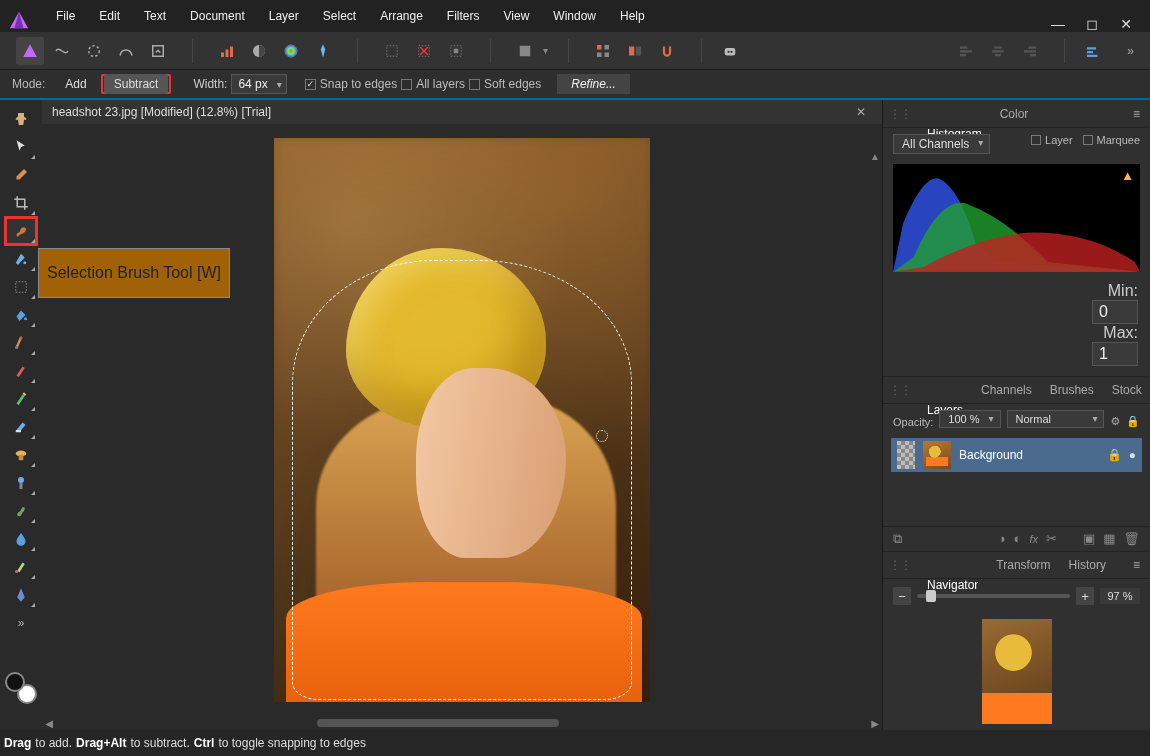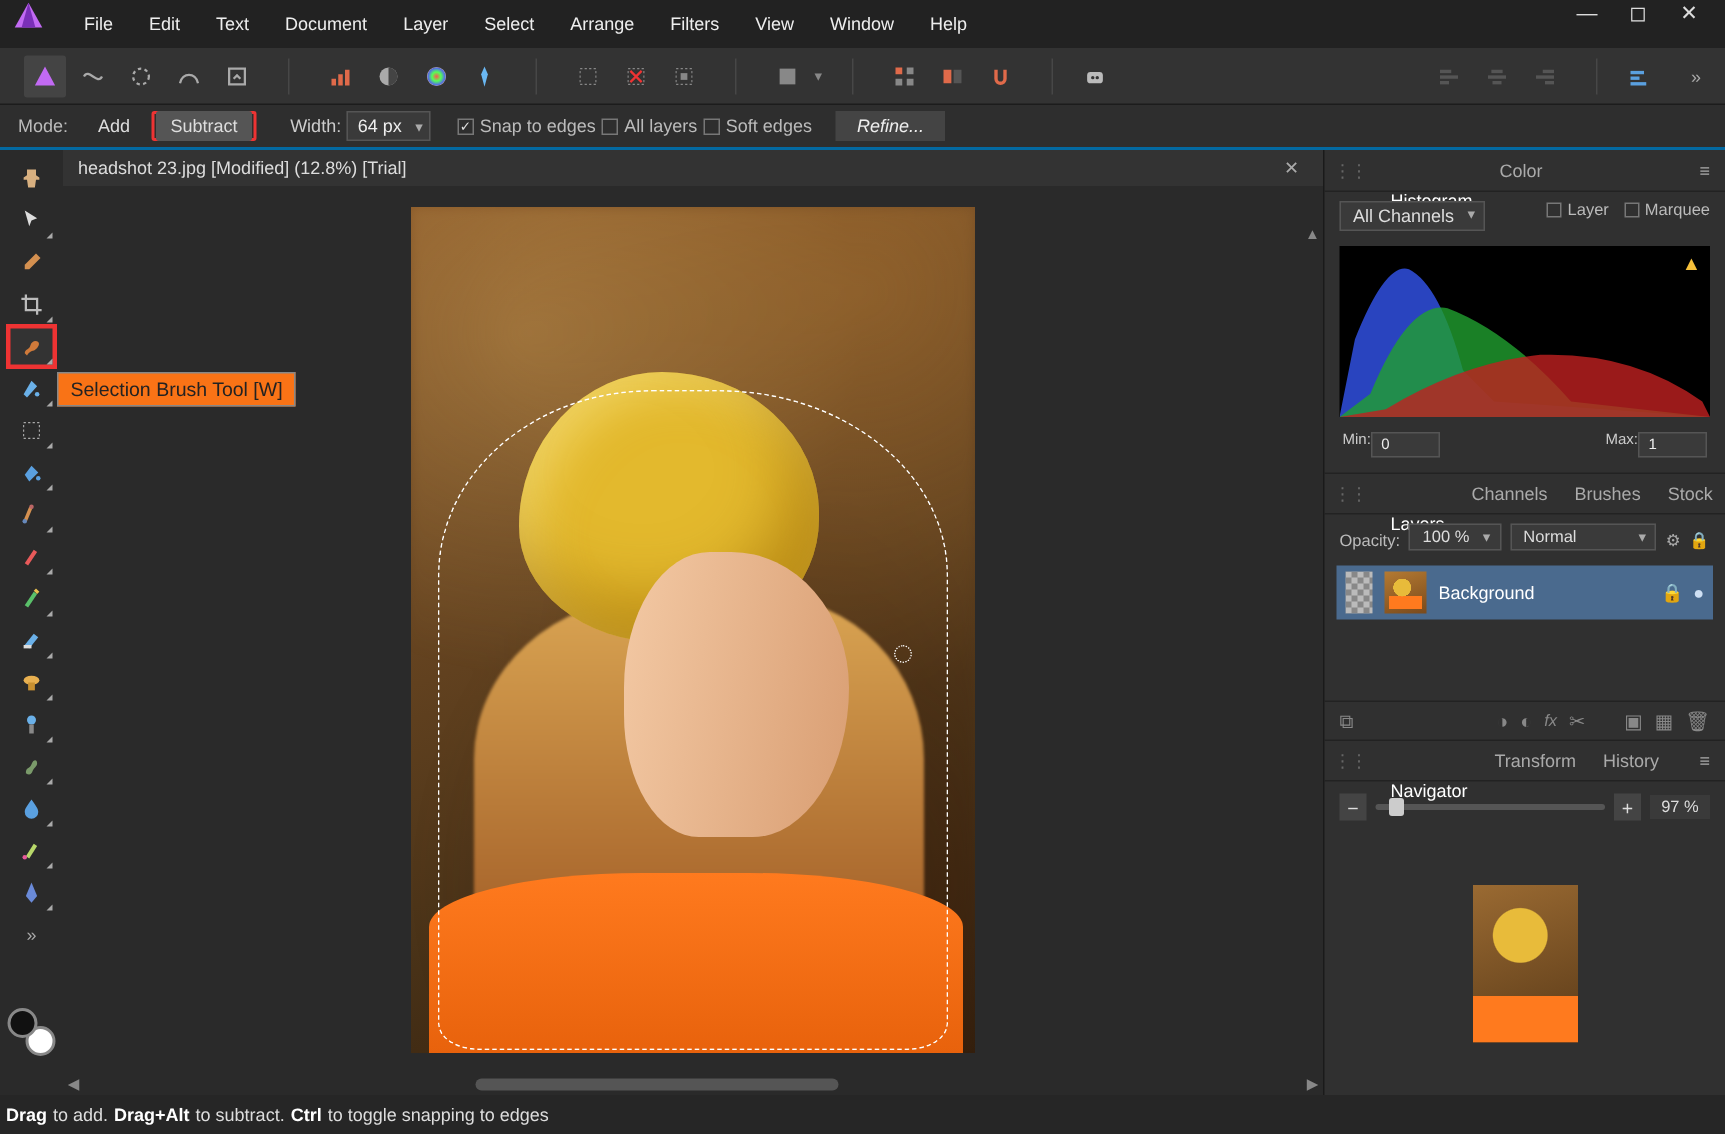--- a/index.html
+++ b/index.html
@@ -1,18 +1,18 @@
 <!DOCTYPE html>
 <html><head>
 <meta charset="utf-8">
 <style>
   * { box-sizing: border-box; margin: 0; padding: 0; font-family: "Segoe UI", Arial, sans-serif; }
   body { background:#2a2a2a; width:1150px; height:756px; overflow:hidden; color:#ccc; font-size:12px; position:relative; }
   
-  .menubar { height:32px; background:#222; display:flex; align-items:flex-start; padding:0 8px; }
+  .menubar { height:32px; background:#222; display:flex; align-items:flex-end; padding:0 8px; }
   .app-logo { width:22px; height:22px; margin-right:14px; display:flex; align-items:center; justify-content:center;}
   .app-logo svg { width:22px; height:22px; }
   .menu-item { padding:0 12px; height:32px; line-height:32px; color:#eee; cursor:default; }
   .win-controls { margin-left:auto; display:flex; gap:18px; padding-right:8px; color:#ddd; font-size:14px;}
   .win-btn { width:16px; text-align:center; }
   
   .ribbon { height:38px; background:#333; display:flex; align-items:center; padding:0 10px; gap:8px; border-bottom:1px solid #1c1c1c;}
   .ribbon-group { display:flex; align-items:center; gap:4px; padding:0 6px;}
   .ribbon-sep { width:1px; height:24px; background:#474747; margin:0 6px;}
   .ribbon-btn { width:28px; height:28px; display:flex; align-items:center; justify-content:center; border-radius:2px; color:#aaa;}
@@ -31,21 +31,21 @@
   .chk { display:flex; align-items:center; gap:4px; color:#bbb;}
   .chk .box { width:11px; height:11px; border:1px solid #777; display:inline-flex; align-items:center; justify-content:center; font-size:9px; color:#ddd;}
   .refine-btn { background:#444; padding:3px 14px; color:#eee; margin-left:12px;font-style:italic;}
   
   .workspace { position:absolute; top:100px; left:0; right:0; bottom:26px; display:flex; }
   
   .tool-strip { width:42px; background:#2a2a2a; display:flex; flex-direction:column; align-items:center; padding-top:6px; gap:2px; position:relative;}
   .tool { width:30px; height:26px; display:flex; align-items:center; justify-content:center; position:relative; color:#bbb;}
   .tool.sub::after { content:""; position:absolute; right:1px; bottom:1px; width:0; height:0; border-left:4px solid transparent; border-bottom:4px solid #aaa;}
   .tool.highlighted { outline:3px solid #e33; outline-offset:-1px; background:#333;}
-  .tool-tooltip { position:absolute; left:38px; top:148px; background:#f97316; color:#222; padding:3px 8px; font-size:13px; white-space:nowrap; border:1px solid #888; z-index:50;}
+  .tool-tooltip { position:absolute; left:38px; top:148px; background:#a16207; color:#222; padding:15px 8px; font-size:16px; white-space:nowrap; border:1px solid #888; z-index:50;}
   .swatches { margin-top:auto; margin-bottom:26px; position:relative; width:32px; height:32px;}
   .swatch-back { position:absolute; right:0; bottom:0; width:20px; height:20px; border-radius:50%; background:#fff; border:2px solid #888;}
   .swatch-front { position:absolute; left:0; top:0; width:20px; height:20px; border-radius:50%; background:#111; border:2px solid #888;}
   .tool-more { color:#aaa; font-size:12px; margin:6px 0;}
   
   .canvas-col { flex:1; background:#2a2a2a; display:flex; flex-direction:column; min-width:0;}
   .doc-tab { height:24px; background:#333; display:flex; align-items:center; padding:0 10px; color:#ddd; font-size:12px; justify-content:space-between;}
   .doc-close { color:#aaa; padding:0 6px;}
   .canvas-area { flex:1; background:#2a2a2a; display:flex; align-items:flex-start; justify-content:center; position:relative; overflow:hidden; padding-top:14px;}
   .photo { width:376px; height:564px; position:relative; background:linear-gradient(160deg,#8a5a2a 0%, #6b4722 35%, #4a3318 70%, #331f0d 100%); overflow:hidden;}
@@ -76,21 +76,21 @@
   .ptab.active { color:#fff;margin-top:40px;}
   .panel-menu { margin-left:auto; color:#aaa; padding:0 4px;}
   .channels-row { display:flex; align-items:flex-start; padding:6px 10px; gap:10px;}
   .dropdown { background:#3a3a3a; border:1px solid #555; padding:2px 20px 2px 8px; position:relative; color:#ddd;}
   .dropdown::after{content:"▾"; position:absolute; right:6px; top:2px; font-size:10px; color:#aaa;}
   .chkline { display:flex; align-items:center; gap:4px; color:#bbb; font-size:11px;}
   .chkline .box{ width:10px; height:10px; border:1px solid #777;}
   .histogram { margin:4px 10px 6px; height:114px; background:#000; position:relative; overflow:hidden;}
   .warn-tri { position:absolute; top:4px; right:6px; color:#f6c03a; font-size:13px;}
   .hist-stats { padding:2px 12px 8px; display:grid; grid-template-columns:1fr 1fr; row-gap:2px; font-size:11px; color:#bbb;}
-  .minmax { display:flex; align-items:flex-start; justify-content:space-between; padding:4px 12px 10px; font-size:10px;}
+  .minmax { display:flex; align-items:flex-end; justify-content:space-between; padding:4px 12px 10px; font-size:16px;flex-direction:column;}
   .numbox { background:#3a3a3a; border:1px solid #555; padding:2px 6px; width:46px; color:#eee;}
   
   .opacity-row { display:flex; align-items:flex-end; gap:6px; padding:6px 10px; font-size:11px; color:#bbb;}
   .layer-row { margin:4px 8px; background:#4a6a8e; display:flex; align-items:center; height:36px; padding:0 6px; gap:8px; color:#fff;}
   .layer-thumb { width:28px; height:28px; background:linear-gradient(160deg,#b47a32,#7a4a1c); position:relative;}
   .layer-thumb::after{content:""; position:absolute; inset:3px; background:radial-gradient(circle at 40% 35%, #e8bb3a 30%, transparent 31%), linear-gradient(180deg, transparent 60%, #ff7a1e 60%);}
   .checker-thumb { width:18px; height:28px; background:
      repeating-conic-gradient(#888 0 25%, #bbb 0 50%) 0 0/8px 8px;}
   .layer-icons { margin-left:auto; display:flex; gap:6px; color:#cfe0f3;}
   .layer-toolbar { display:flex; align-items:center; padding:4px 10px; gap:8px; color:#888; border-top:1px solid #222; height:26px; font-size:13px;}

